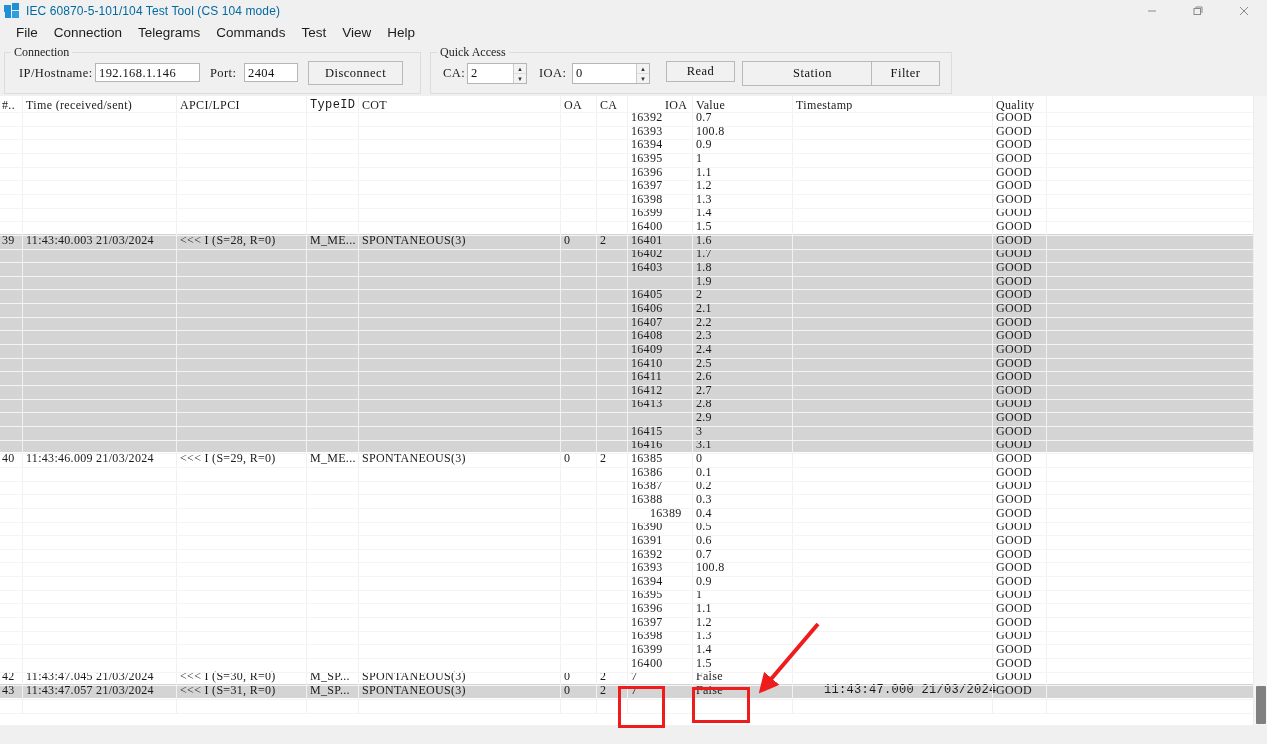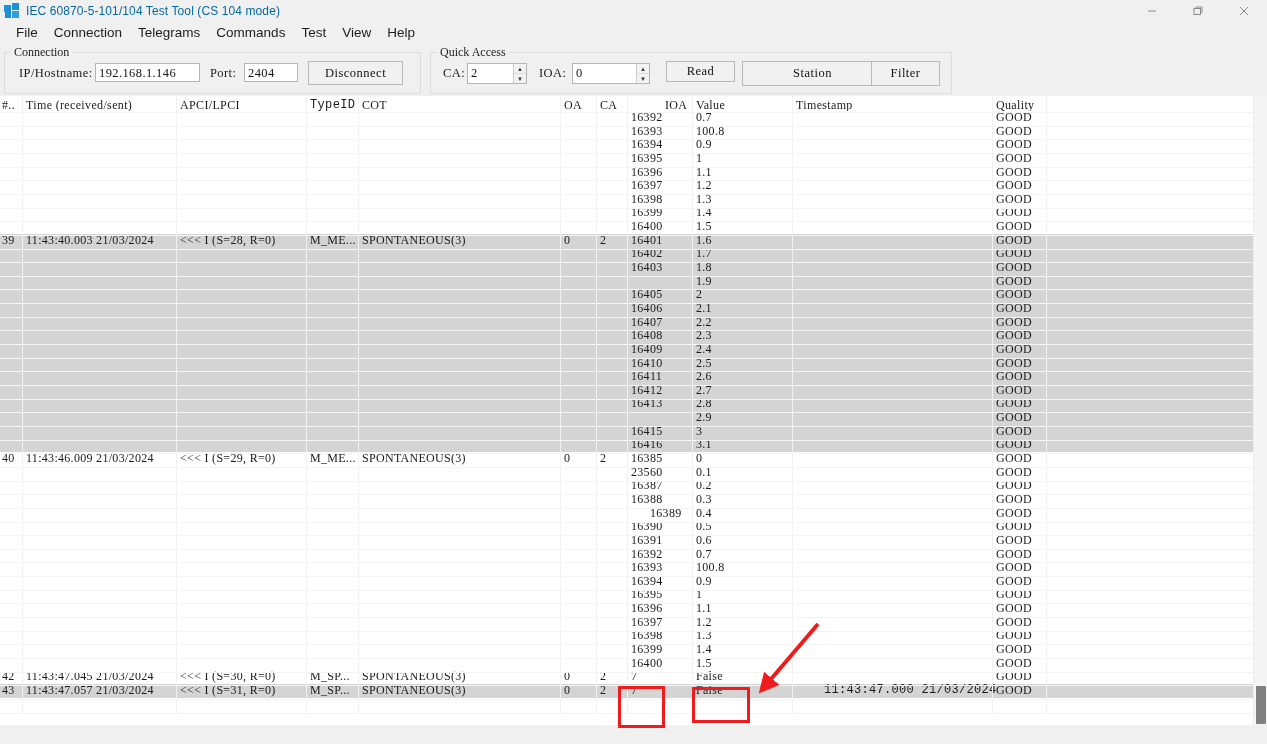--- a/index.html
+++ b/index.html
@@ -399,21 +399,21 @@
           <div class="cell" style="left: 180px;">&lt;&lt;&lt; I  (S=29, R=0)</div>
           <div class="cell" style="left: 310px;">M_ME...</div>
           <div class="cell" style="left: 362px;">SPONTANEOUS(3)</div>
           <div class="cell" style="left: 564px;">0</div>
           <div class="cell" style="left: 600px;">2</div>
           <div class="cell" style="left: 631px;">16385</div>
           <div class="cell" style="left: 696px;">0</div>
           <div class="cell" style="left: 996px;">GOOD</div>
         </div>
         <div class="row">
-          <div class="cell" style="left: 631px;">23560</div>
+          <div class="cell" style="left: 631px;">16386</div>
           <div class="cell" style="left: 696px;">0.1</div>
           <div class="cell" style="left: 996px;">GOOD</div>
         </div>
         <div class="row">
           <div class="cell" style="left: 631px;">16387</div>
           <div class="cell" style="left: 696px;">0.2</div>
           <div class="cell" style="left: 996px;">GOOD</div>
         </div>
         <div class="row">
           <div class="cell" style="left: 631px;">16388</div>

